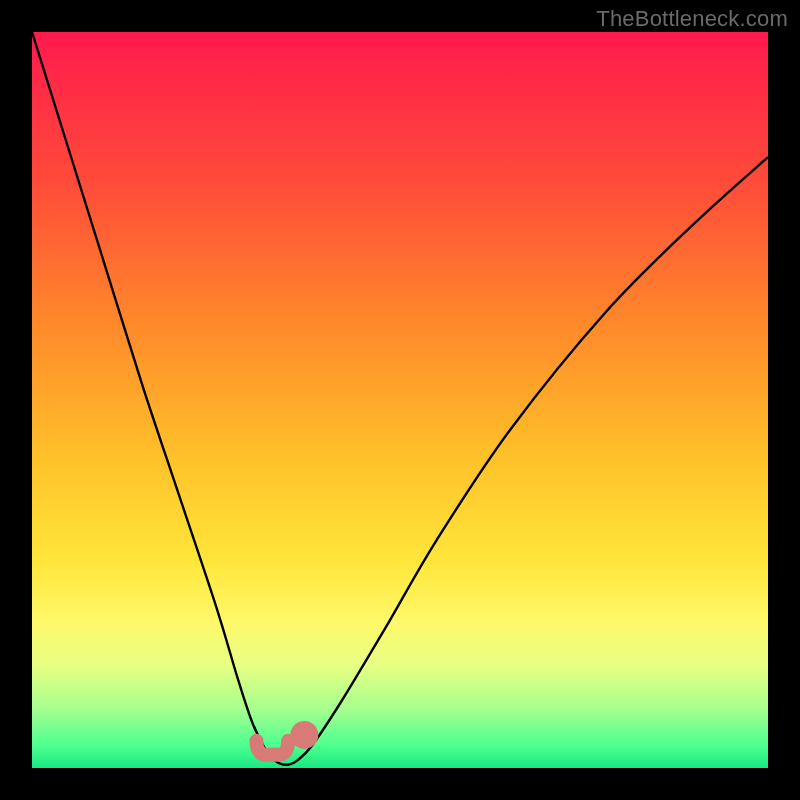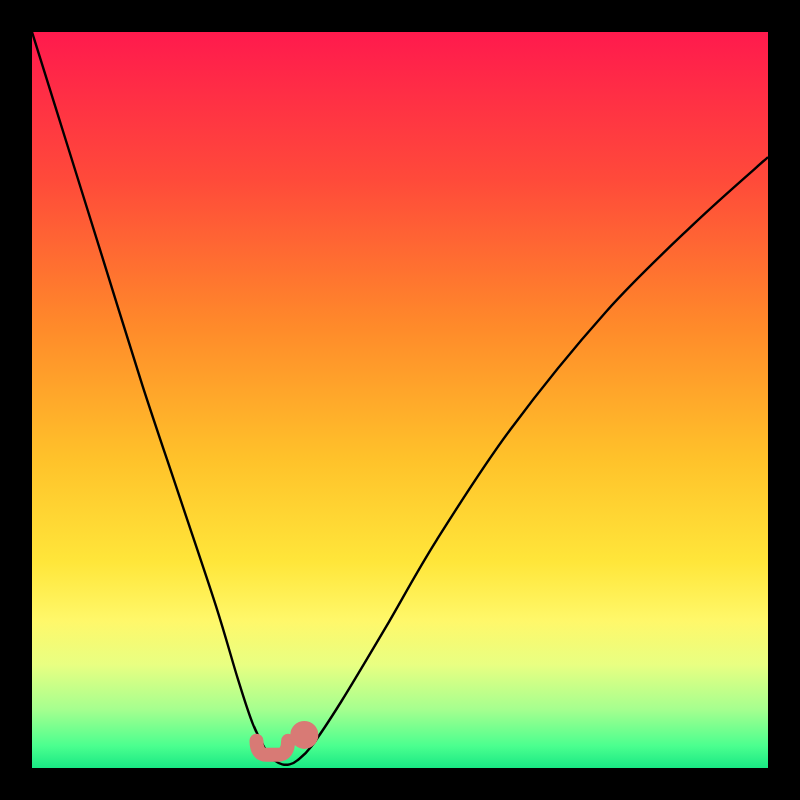--- a/index.html
+++ b/index.html
@@ -72,13 +72,14 @@
       <rect x="0" y="0" width="736" height="736" fill="url(#bg)"></rect>
     </svg>
 
     <svg class="curve-svg" viewBox="0 0 736 736" preserveAspectRatio="none">
       <path id="curve-path" fill="none" stroke-width="2.4" d="M 0 0 C 6.133333333333334 19.626666666666665 24.53333333333334 78.50666666666666 36.800000000000004 117.75999999999999 C 49.06666666666667 157.01333333333332 61.33333333333334 196.26666666666665 73.60000000000001 235.51999999999998 C 85.86666666666667 274.7733333333333 98.13333333333333 315.25333333333333 110.39999999999999 353.28 C 122.66666666666666 391.3066666666666 134.93333333333334 426.88 147.20000000000002 463.68 C 159.4666666666667 500.48 174.18666666666667 543.4133333333334 184 574.08 C 193.81333333333333 604.7466666666667 199.9466666666667 628.0533333333334 206.08 647.6800000000001 C 212.21333333333334 667.3066666666667 215.89333333333332 679.5733333333334 220.79999999999998 691.84 C 225.70666666666665 704.1066666666667 231.84 715.1466666666666 235.52 721.28 C 239.20000000000002 727.4133333333333 240.42666666666668 726.8 242.88000000000002 728.64 C 245.33333333333337 730.48 247.7866666666667 731.7066666666667 250.24 732.32 C 252.69333333333333 732.9333333333334 255.14666666666665 732.9333333333334 257.59999999999997 732.32 C 260.0533333333333 731.7066666666667 261.28 731.7066666666667 264.96 728.64 C 268.64 725.5733333333333 272.32 723.7333333333333 279.68 713.92 C 287.04 704.1066666666666 296.85333333333335 689.3866666666667 309.12 669.76 C 321.38666666666666 650.1333333333333 337.3333333333333 623.1466666666666 353.28 596.16 C 369.22666666666663 569.1733333333333 383.94666666666666 540.96 404.8 507.84000000000003 C 425.65333333333336 474.72 450.1866666666667 435.4666666666667 478.40000000000003 397.44 C 506.61333333333334 359.4133333333333 543.4133333333334 314.02666666666664 574.08 279.68 C 604.7466666666667 245.33333333333334 635.4133333333333 217.12 662.4 191.36 C 689.3866666666667 165.60000000000002 723.7333333333333 136.16 736 125.12" stroke="#000000"></path>
       <path id="trough-marker" class="marker" d="M 224.48 708.752 Q 224.48 722.752 234.48 722.752 L 246.128 722.752 Q 256.128 722.752 256.128 708.752"></path>
       <circle id="shoulder-dot" class="marker" r="7" cx="272.32" cy="702.88" fill="#d87a75" stroke="none"></circle>
     </svg>
   </div>
 
+  <div class="watermark">TheBottleneck.com</div>
 </div>
 
 </body></html>

